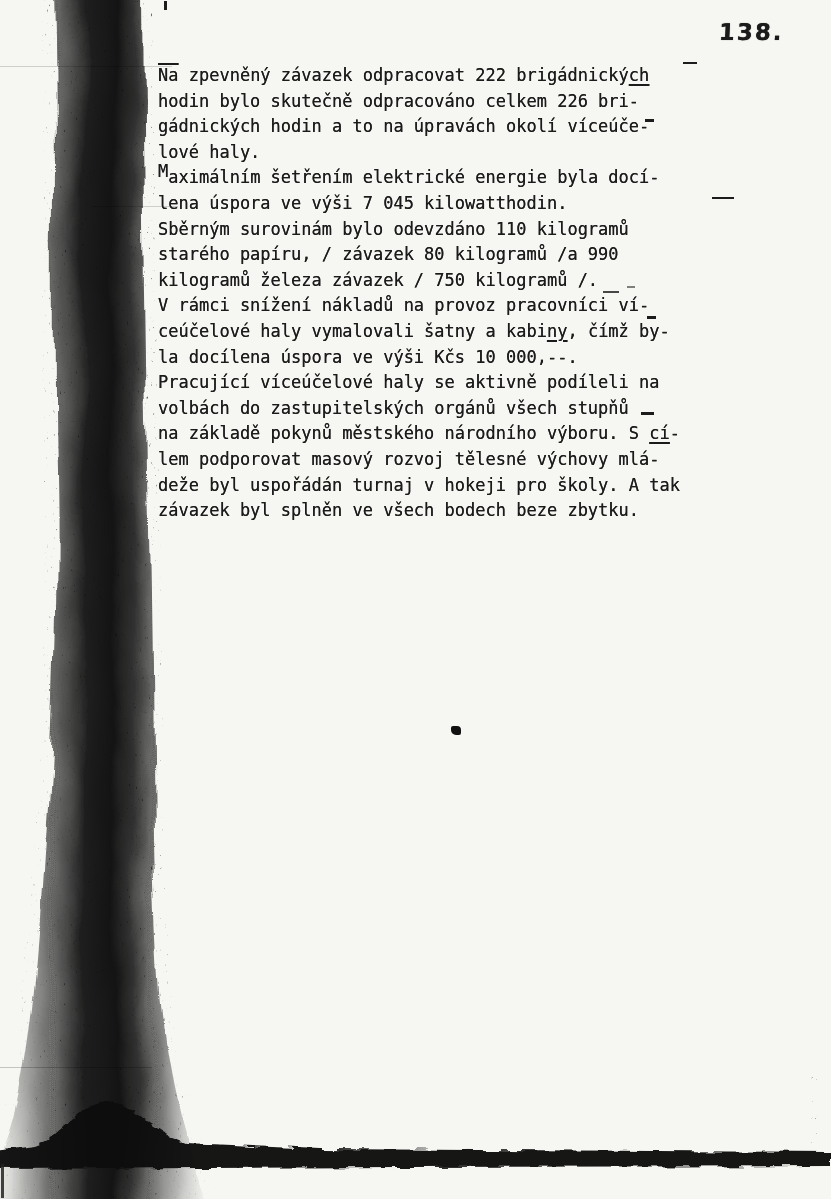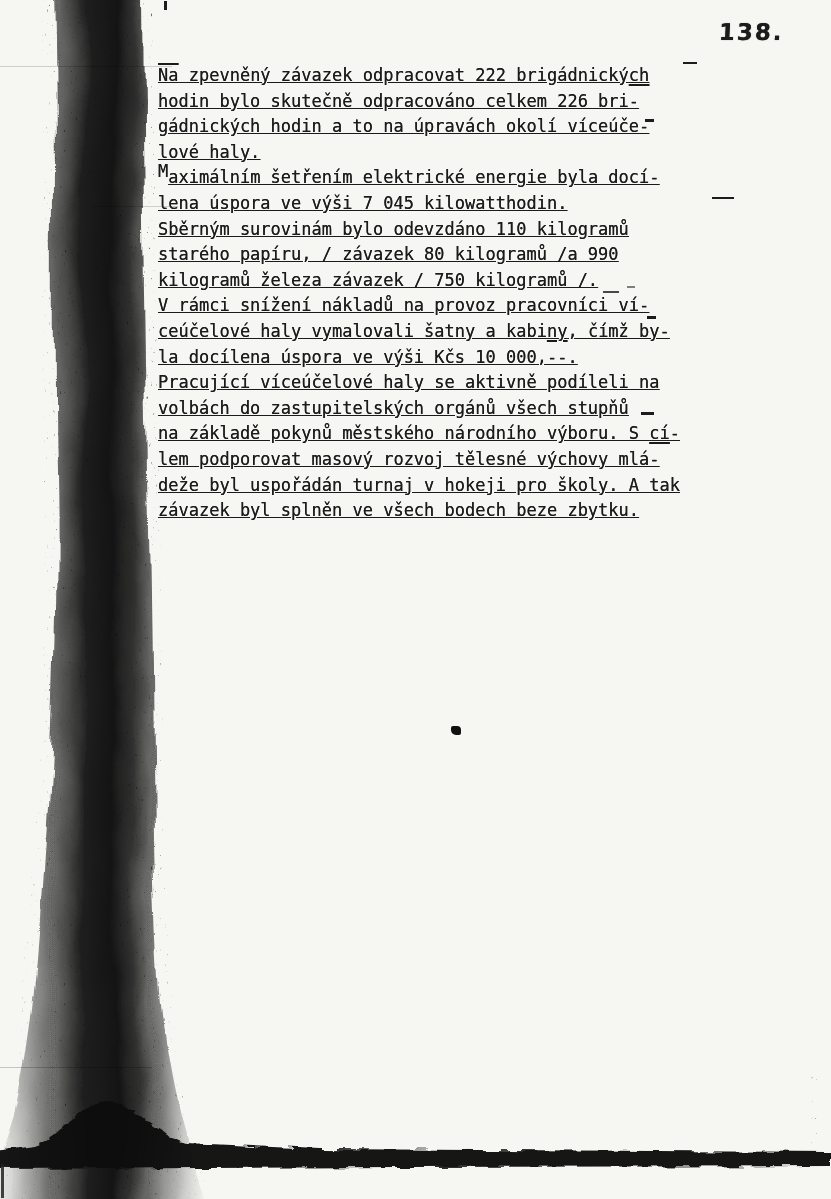--- a/index.html
+++ b/index.html
@@ -36,21 +36,21 @@
     left: 158px;
     top: 63px;
     width: 600px;
     z-index: 2;
     font-size: 17px;
     line-height: 25.6px;
     color: var(--ink, #1b1b1b);
     white-space: pre;
     text-shadow: 0 0 0.6px rgba(22,22,22,0.85);
   }
-  .line { height: 25.6px; text-decoration: underline; }
+  .line { height: 25.6px; }
   .u { text-decoration: underline; text-underline-offset: 3px; text-decoration-thickness: 1.5px; }
   .o { text-decoration: overline; text-decoration-thickness: 1.5px; }
   .raised { position: relative; top: -6px; display: inline-block; }
   .mark {
     position: absolute;
     background: #1c1c1c;
     z-index: 2;
     pointer-events: none;
   }
   .mark-tick-top   { left: 164px; top: 1px;    width: 3px;  height: 9px; }

